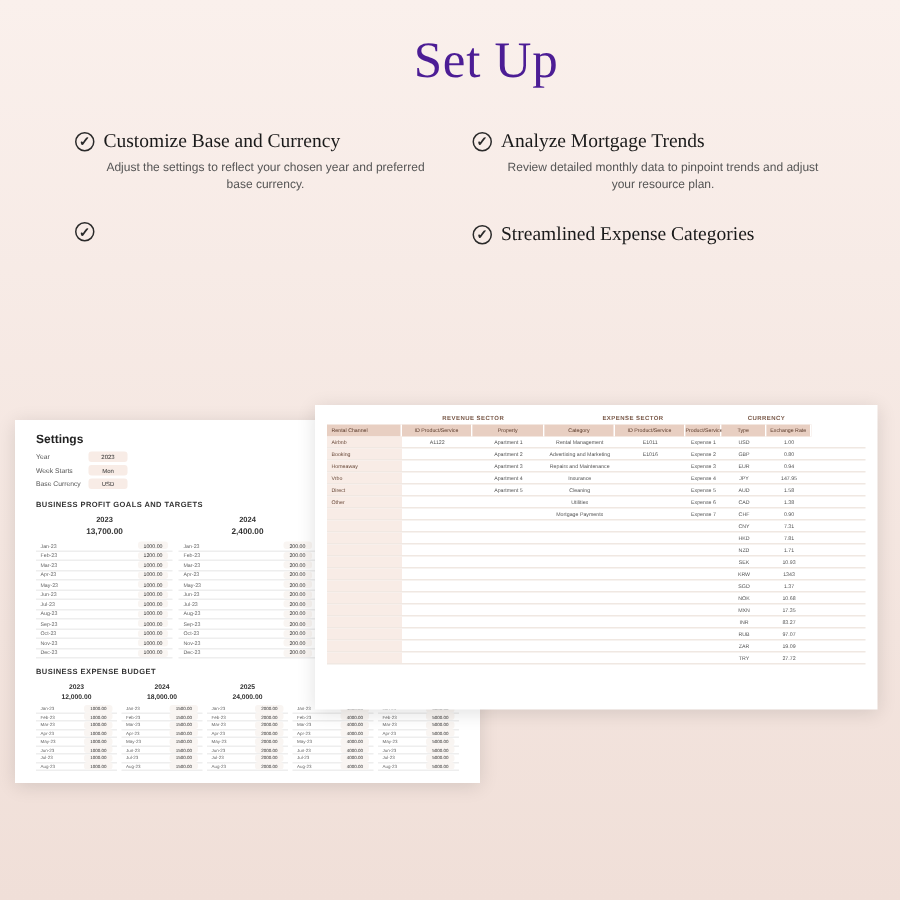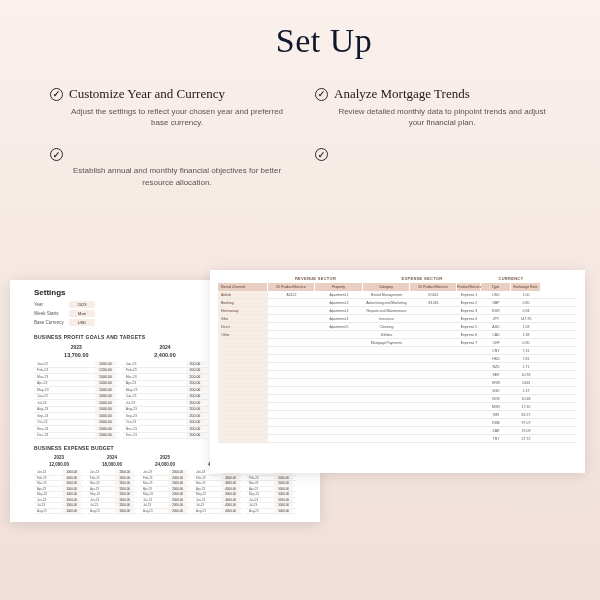--- a/index.html
+++ b/index.html
@@ -7,21 +7,21 @@
     width: 600px; height: 600px;
     background: linear-gradient(180deg, #faf0ec 0%, #f0dfd8 100%);
     font-family: Georgia, 'Times New Roman', serif;
     overflow: hidden;
     position: relative;
   }
   .hero-title {
     text-align: center;
     font-size: 34px;
     font-weight: 400;
-    color: #0f172a;
+    color: #4c1d95;
     padding-top: 22px;
     padding-bottom: 26px;
     letter-spacing: 0.5px;
     margin-left: 48px;
   }
   .features {
     display: grid;
     grid-template-columns: 1fr 1fr;
     gap: 20px 30px;
     padding: 0 50px;
@@ -60,21 +60,21 @@
   .panel {
     position: absolute;
     background: #fff;
     box-shadow: 0 2px 12px rgba(0,0,0,0.12);
     font-family: -apple-system, Arial, sans-serif;
     color: #333;
   }
   .panel-left {
     left: 10px; top: 280px;
     width: 310px;
-    padding: 8px 24px;
+    padding: 8px 14px;
   }
   .sect-title {
     font-size: 8px; font-weight: 700;
     color: #222;
     margin-bottom: 4px;
   }
   .settings-rows { margin-bottom: 8px; }
   .srow {
     display: flex; align-items: center;
     font-size: 4.5px;
@@ -182,40 +182,40 @@
 </style>
 </head>
 <body>
 
 <h1 class="hero-title">Set Up</h1>
 
 <div class="features" id="features">
     <div class="feature">
     <div class="feature-head">
       <span class="check">✓</span>
-      <span class="feature-title">Customize Year and Currency</span>
+      <span class="feature-title">Customize Base and Currency</span>
     </div>
     <div class="feature-desc">Adjust the settings to reflect your chosen year and preferred base currency.</div>
     </div>
     <div class="feature">
     <div class="feature-head">
       <span class="check">✓</span>
       <span class="feature-title">Analyze Mortgage Trends</span>
     </div>
-    <div class="feature-desc">Review detailed monthly data to pinpoint trends and adjust your financial plan.</div>
+    <div class="feature-desc">Review detailed monthly data to pinpoint trends and adjust your resource plan.</div>
     </div>
     <div class="feature">
     <div class="feature-head">
       <span class="check">✓</span>
     </div>
-    <div class="feature-desc">Establish annual and monthly financial objectives for better resource allocation.</div>
     </div>
     <div class="feature">
     <div class="feature-head">
       <span class="check">✓</span>
+      <span class="feature-title">Streamlined Expense Categories</span>
     </div>
     </div>
   </div>
 
 <div class="panel panel-left">
   <div class="sect-title">Settings</div>
   <div class="settings-rows" id="settings-rows">
       <div class="srow">
         <span class="lab">Year</span>
         <span class="val">2023</span>

